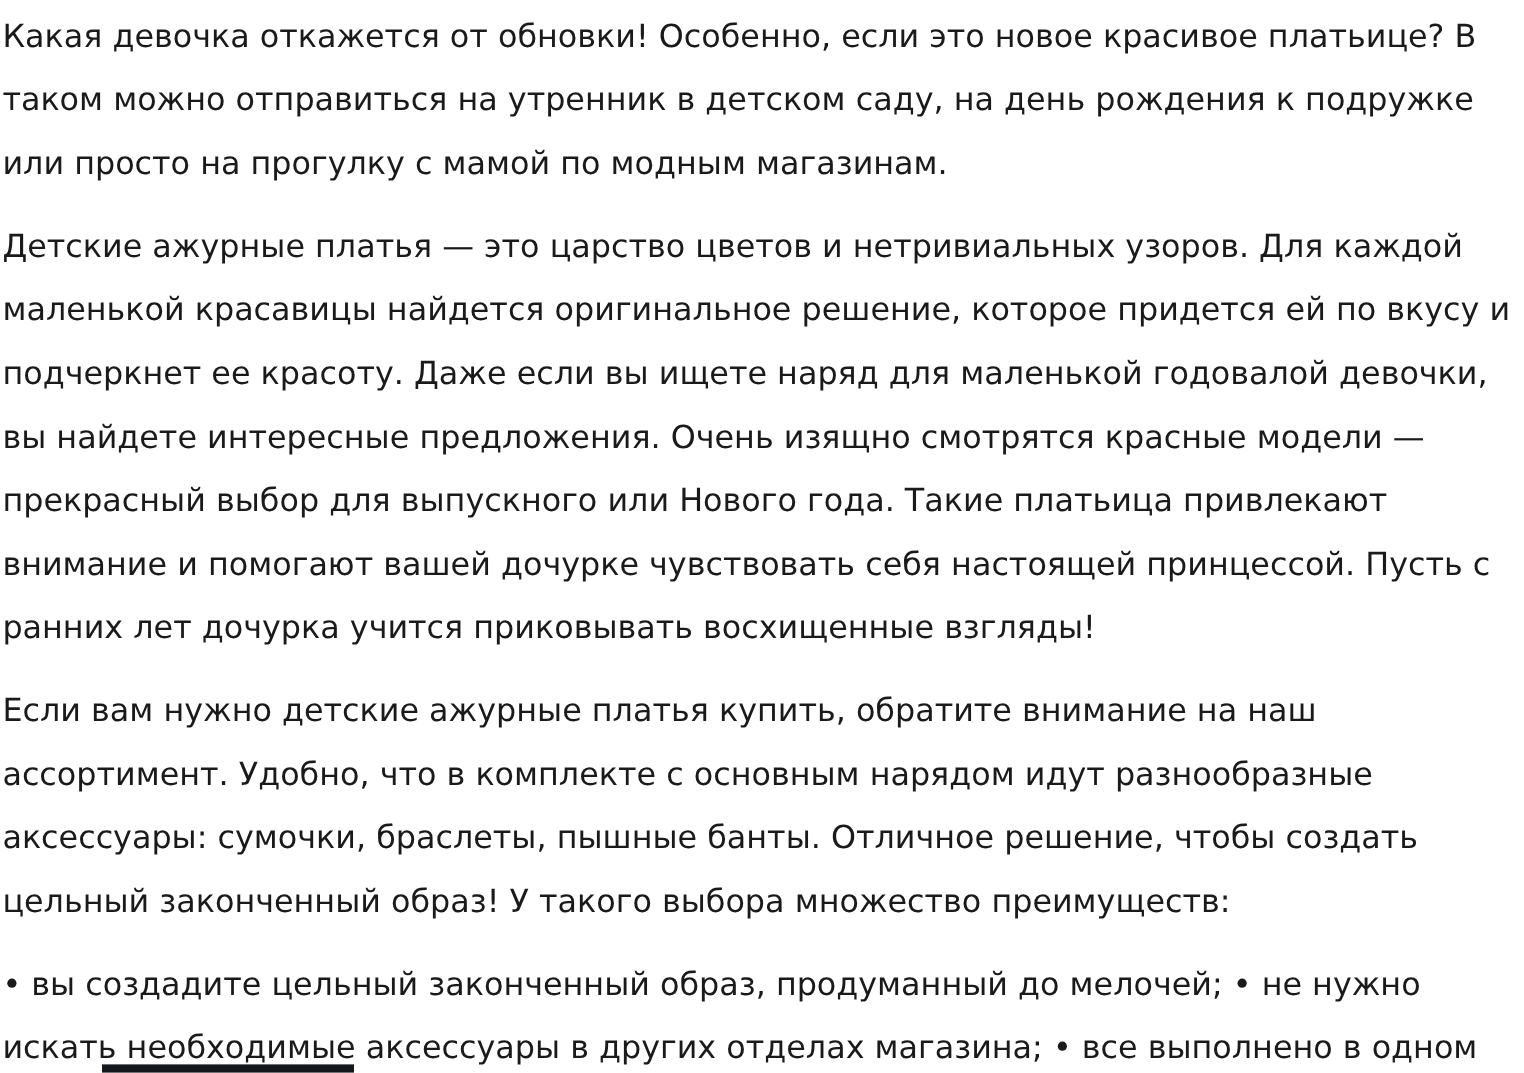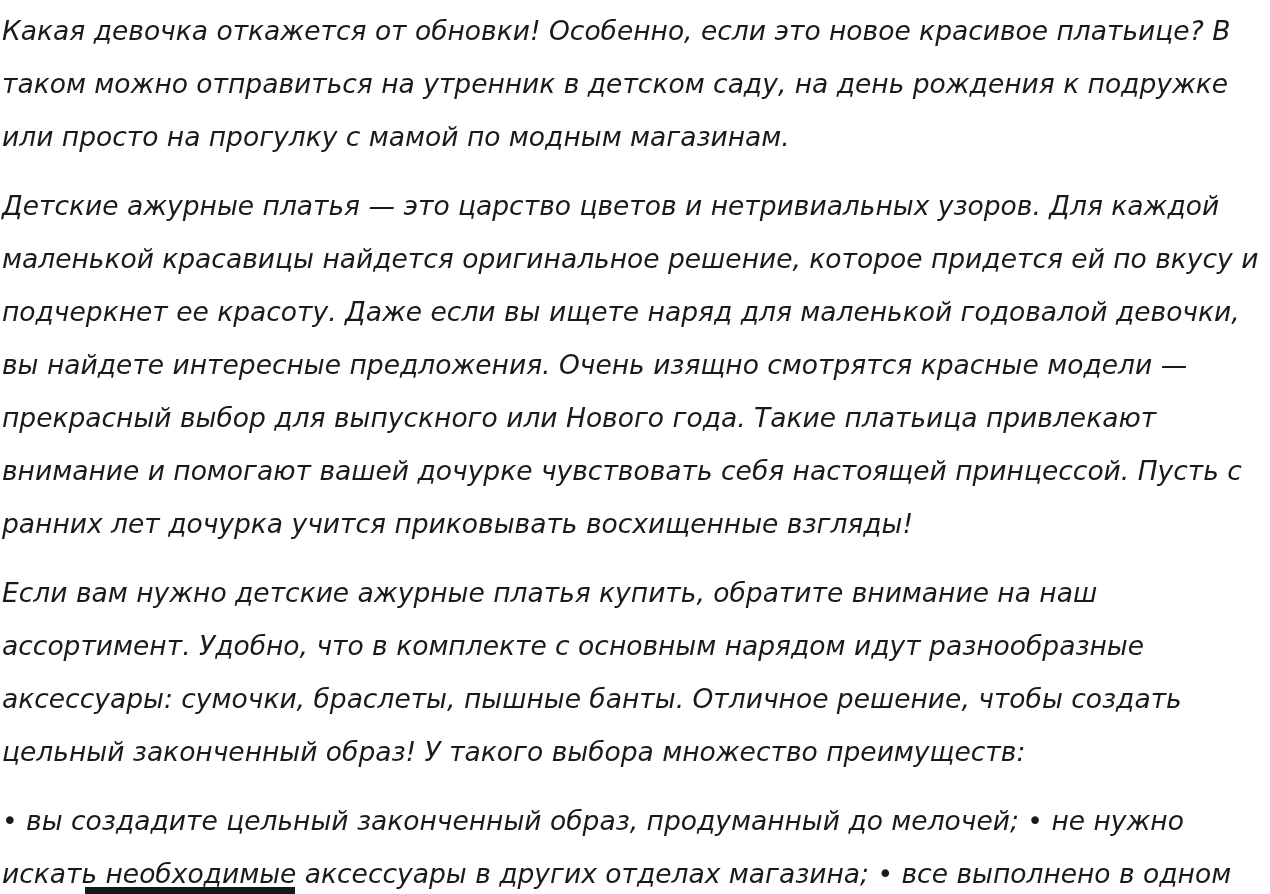--- a/index.html
+++ b/index.html
@@ -24,21 +24,20 @@
     left: 2px;
     width: 1264px;
   }
   .article p {
     margin: 0 0 16px 0;
     font-size: 26.5px;
     line-height: 53px;
     font-weight: 400;
     color: #1a1a1a;
     text-rendering: optimizeLegibility;
-    font-style: italic;
   }
   .bottom-partial-bar {
     position: absolute;
     left: 85px;
     bottom: 0;
     width: 210px;
     height: 7px;
     background: #14171c;
   }
 </style>

